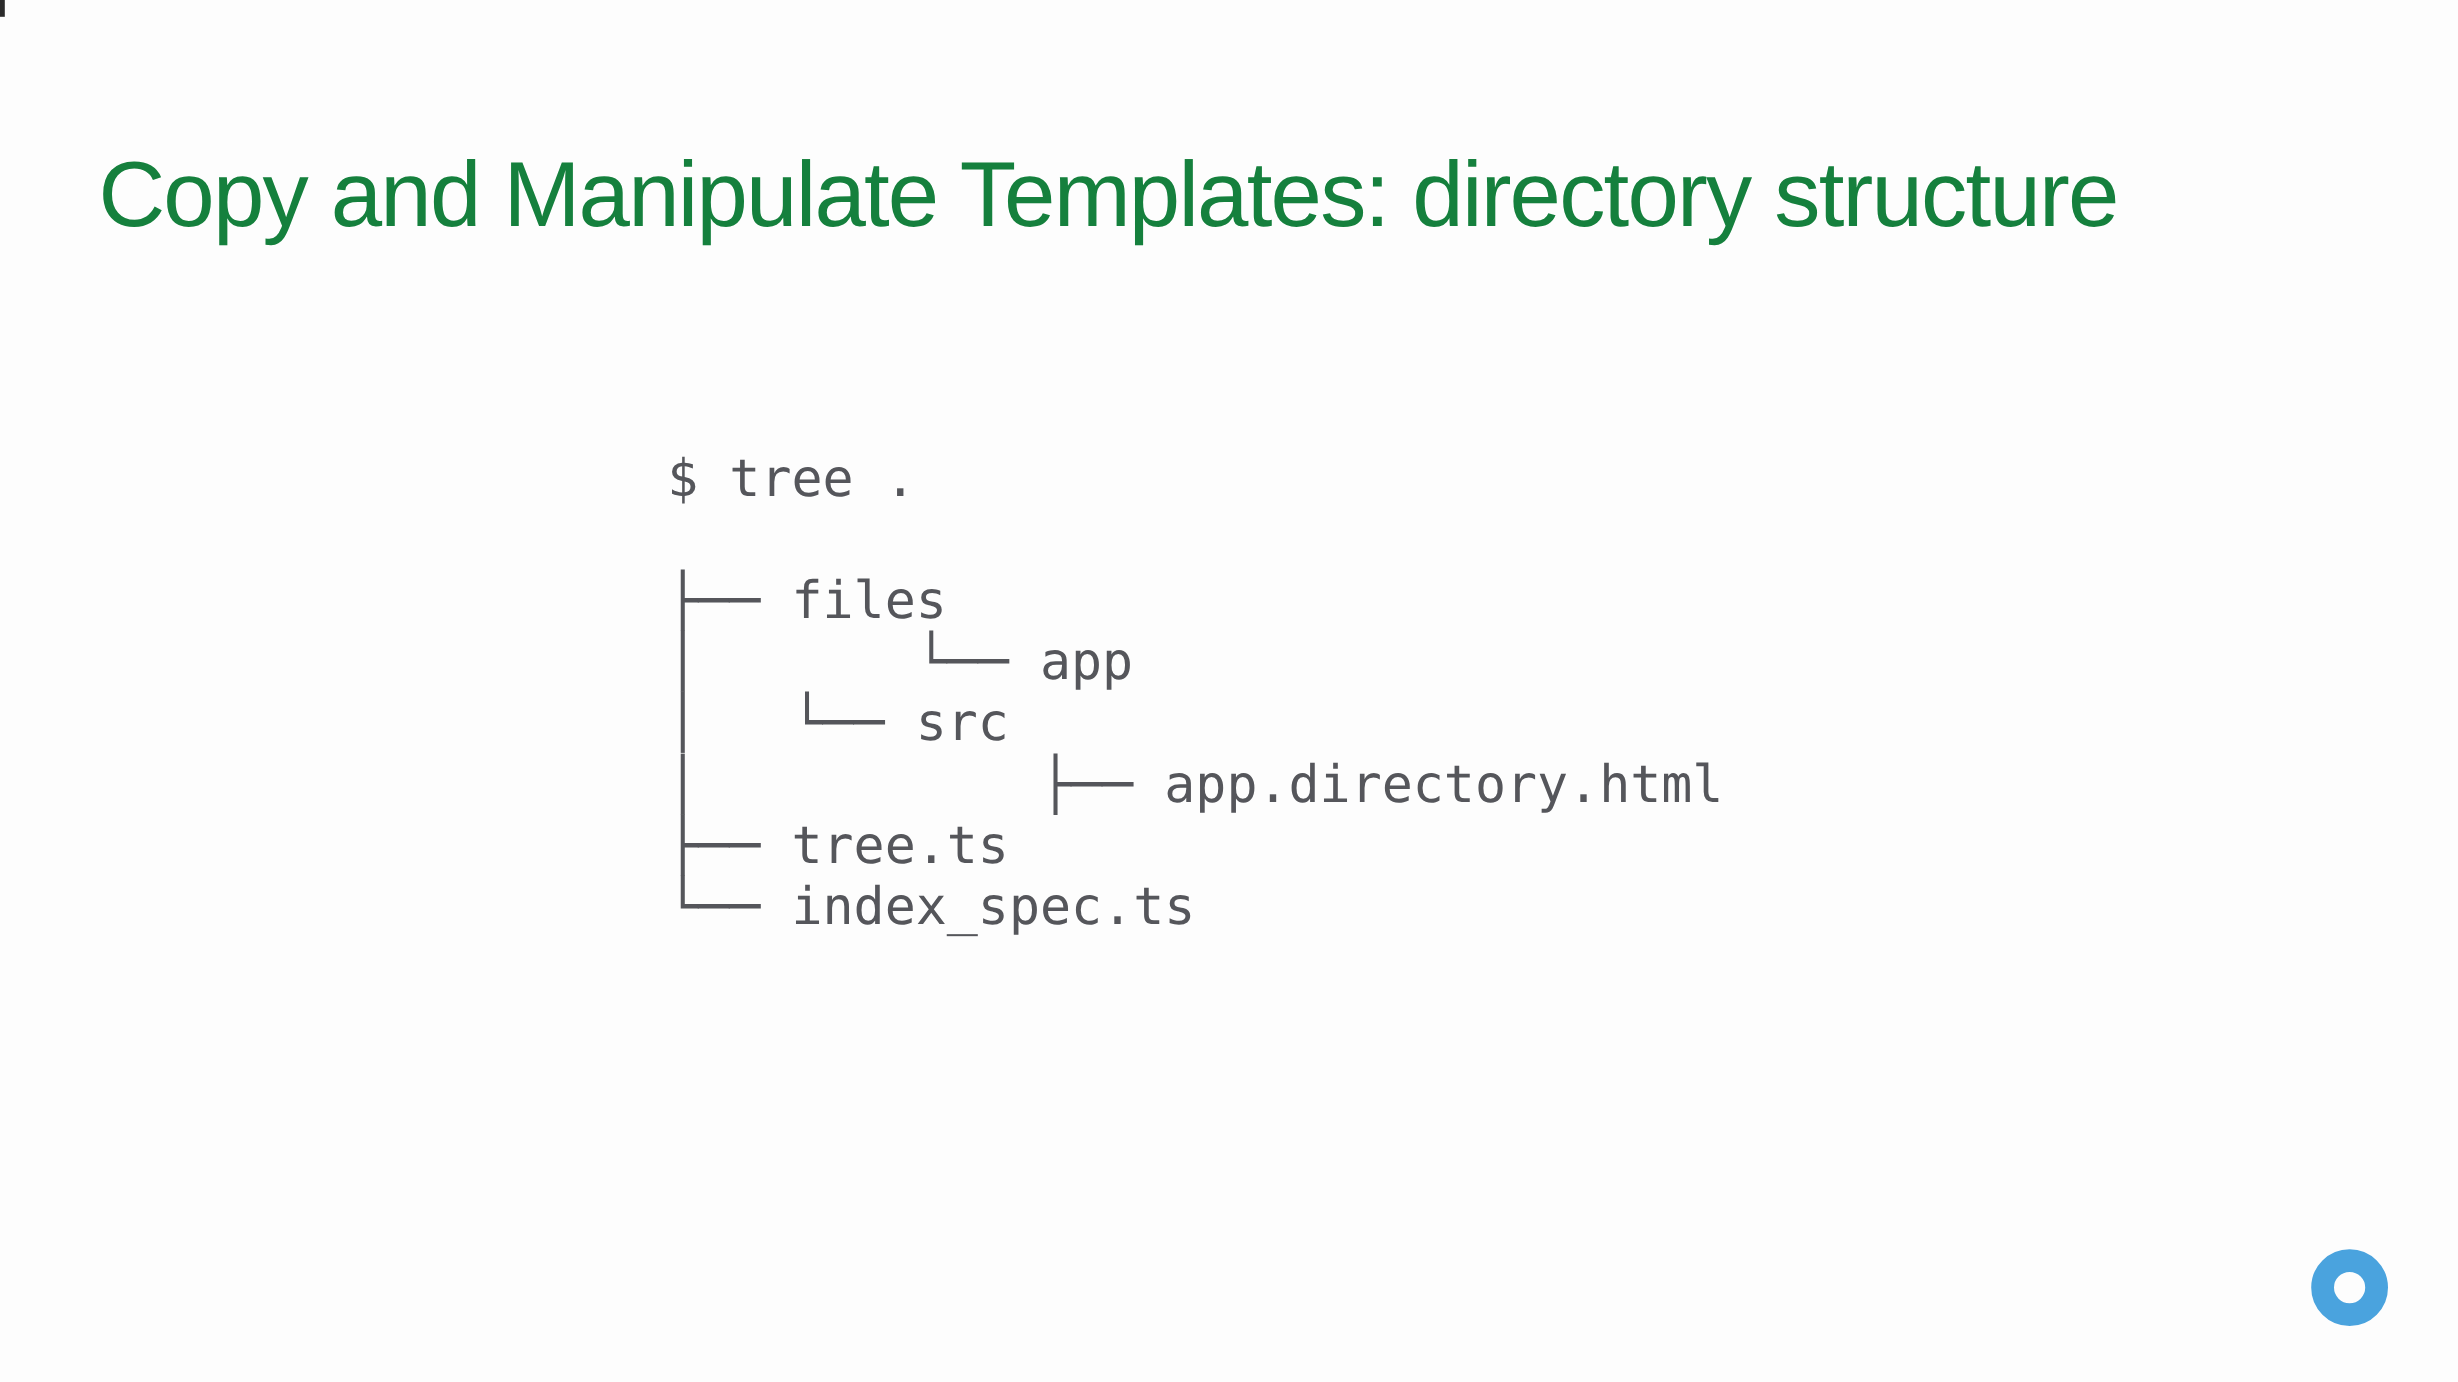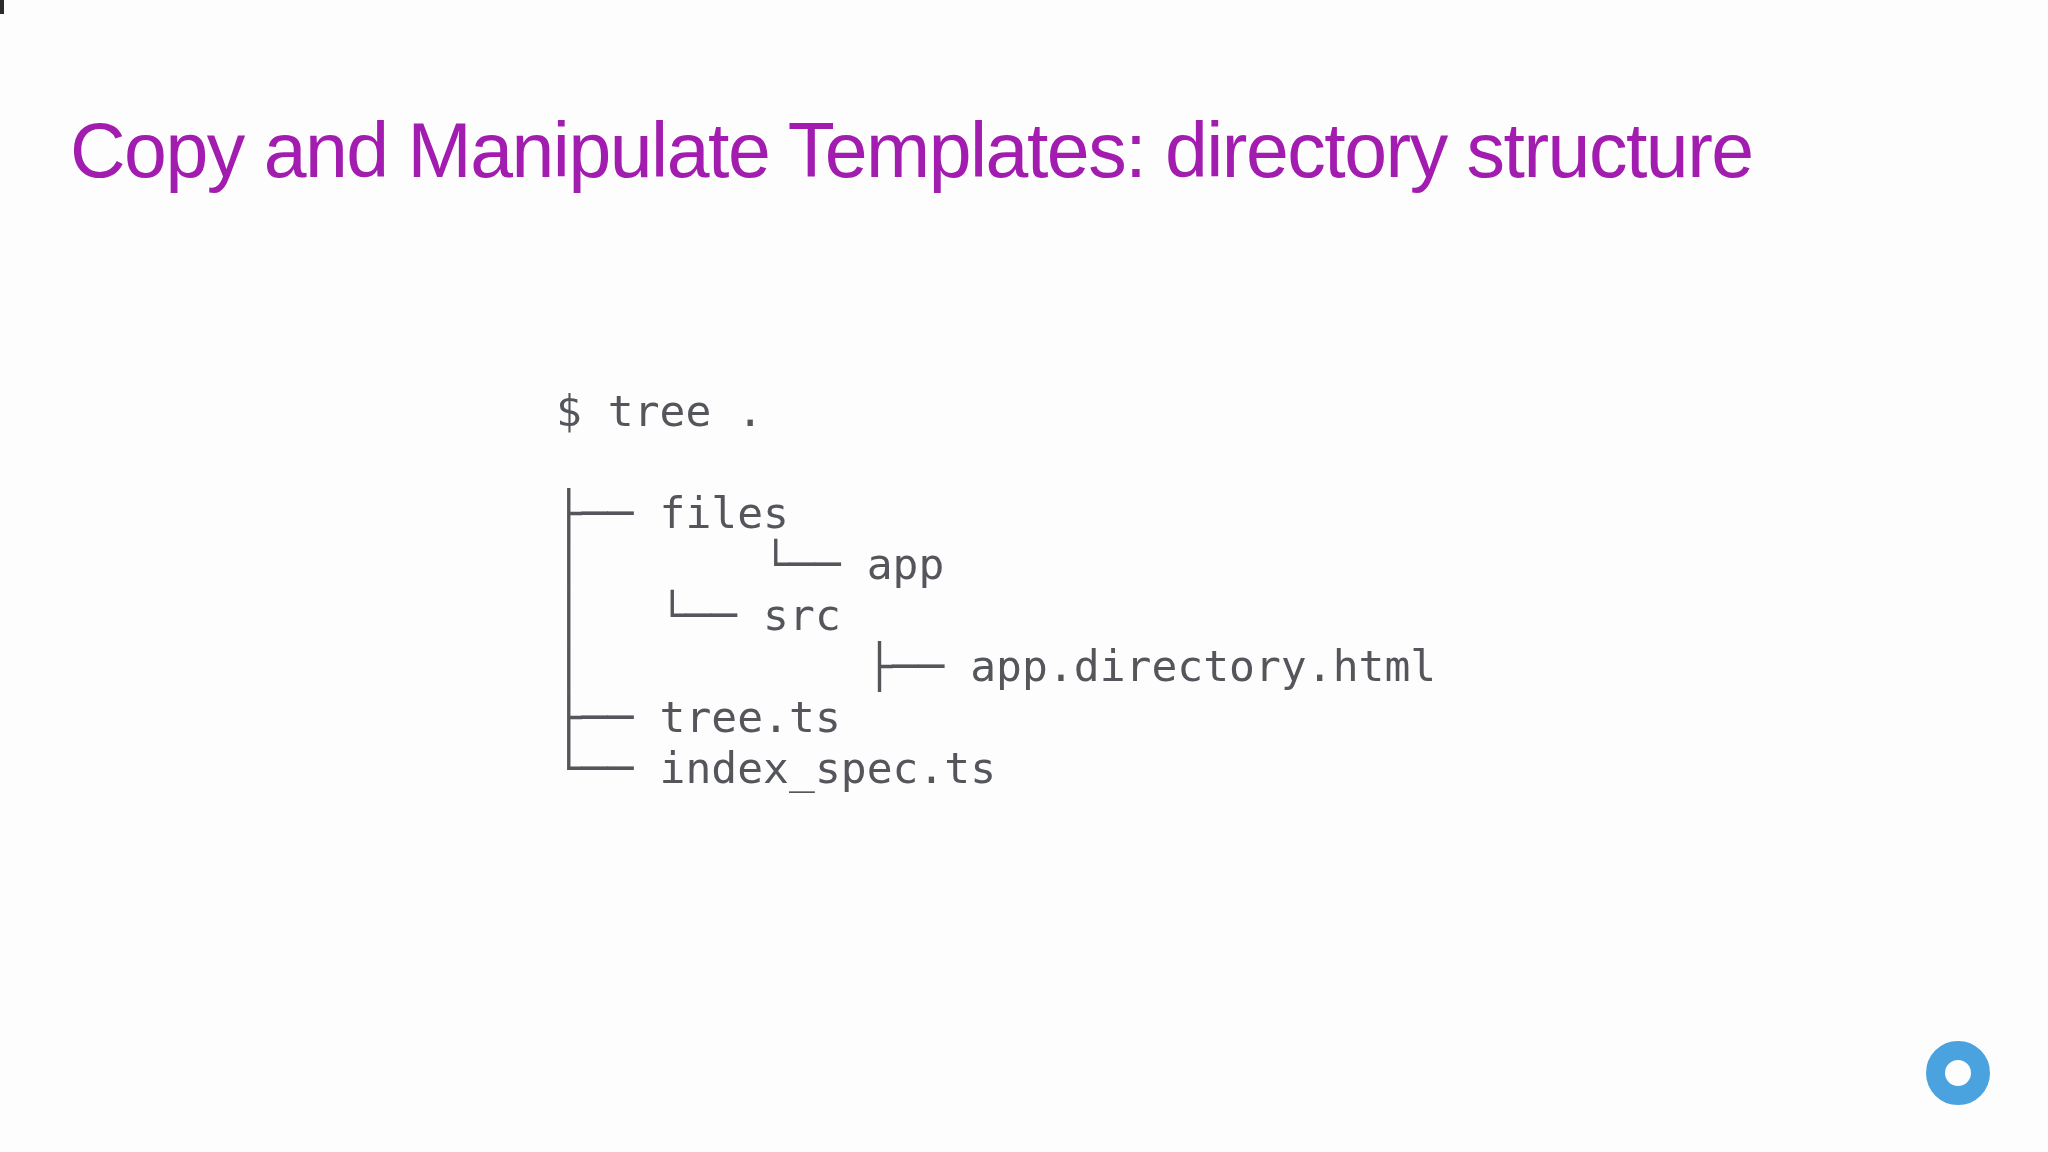--- a/index.html
+++ b/index.html
@@ -19,33 +19,33 @@
     left: 0;
     top: 0;
     width: 4px;
     height: 14px;
     background: #2b2b2b;
   }
   .slide-title {
     position: absolute;
     left: 70px;
     top: 108px;
-    margin: 0;
+    margin: 12px;
     font-family: "Liberation Sans", sans-serif;
     font-size: 77px;
     font-weight: 300;
     letter-spacing: -1.5px;
     line-height: 1.1;
-    color: #a21caf;
+    color: #15803d;
     white-space: nowrap;
   }
   .terminal-output {
     position: absolute;
     left: 556px;
-    top: 386px;
+    top: 374px;
   }
   .tree-line {
     font-family: "DejaVu Sans Mono", monospace;
     font-size: 43px;
     line-height: 51px;
     min-height: 51px;
     white-space: pre;
     color: #55565b;
   }
   .logo-ring {

